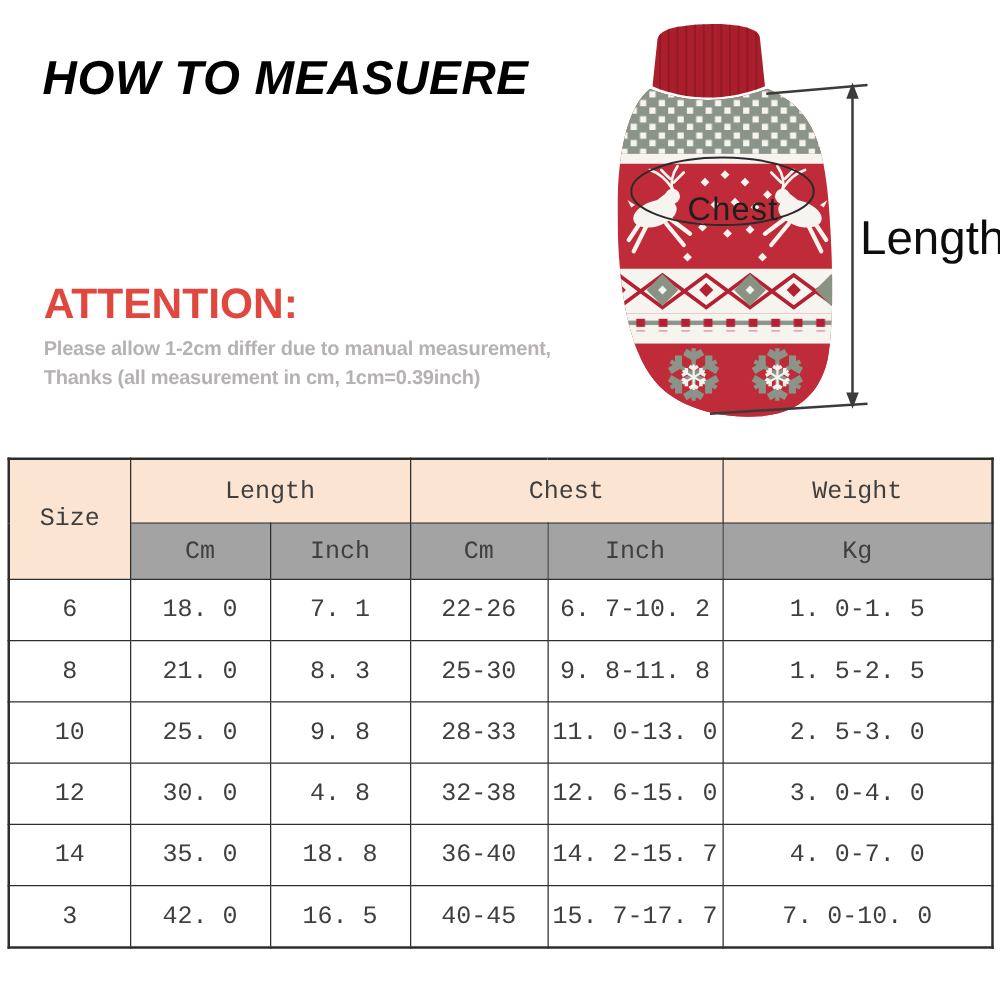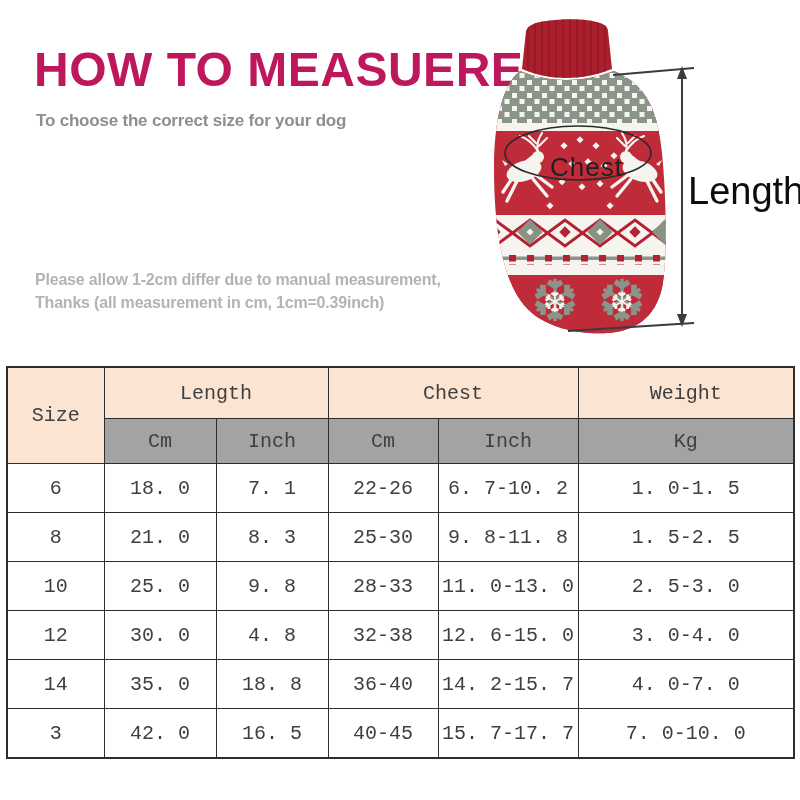--- a/index.html
+++ b/index.html
@@ -3,22 +3,22 @@
 <meta charset="utf-8">
 <style>
   html,body{margin:0;padding:0;background:#ffffff;}
   .canvas{
     position:relative;width:800px;height:800px;background:#ffffff;overflow:hidden;
     font-family:"Liberation Sans",sans-serif;
   }
   
   .page-title{
     position:absolute;left:34px;top:42px;
-    font-size:48px;font-weight:bold;letter-spacing:.5px;
-    color:#be185d;white-space:nowrap;
+    font-size:38px;font-weight:bold;letter-spacing:.5px;
+    color:#000000;white-space:nowrap;font-style:italic;
   }
   .subtitle{
     position:absolute;left:36px;top:108px;
     font-size:17px;font-weight:bold;letter-spacing:-.2px;
     color:#8e8e8e;line-height:25px;
   }
   .attention-title{
     position:absolute;left:35px;top:224px;
     font-size:34px;font-weight:bold;color:#e0473e;white-space:nowrap;
   }
@@ -53,22 +53,22 @@
   .size-table tr.hrow2 td{height:44px;background:#a3a3a3;}
   .size-table tr.drow td{height:48px;background:#ffffff;}
 </style>
 </head>
 <body>
 
 <div class="canvas">
 
   <div class="page-title">HOW TO MEASUERE</div>
   <div class="subtitle">
-    <div>To choose the correct size for your dog</div>
   </div>
+  <div class="attention-title">ATTENTION:</div>
   <div class="attention-body">
     <div>Please allow 1-2cm differ due to manual measurement,</div>
     <div>Thanks (all measurement in cm, 1cm=0.39inch)</div>
   </div>
 
   <div class="sweater-wrap">
     <svg width="350" height="345" viewBox="0 0 350 345">
       <defs>
         <clipPath id="bodyClip">
           <path d="M70,58 C52,72 44,110 44,155 C44,215 52,275 82,300

